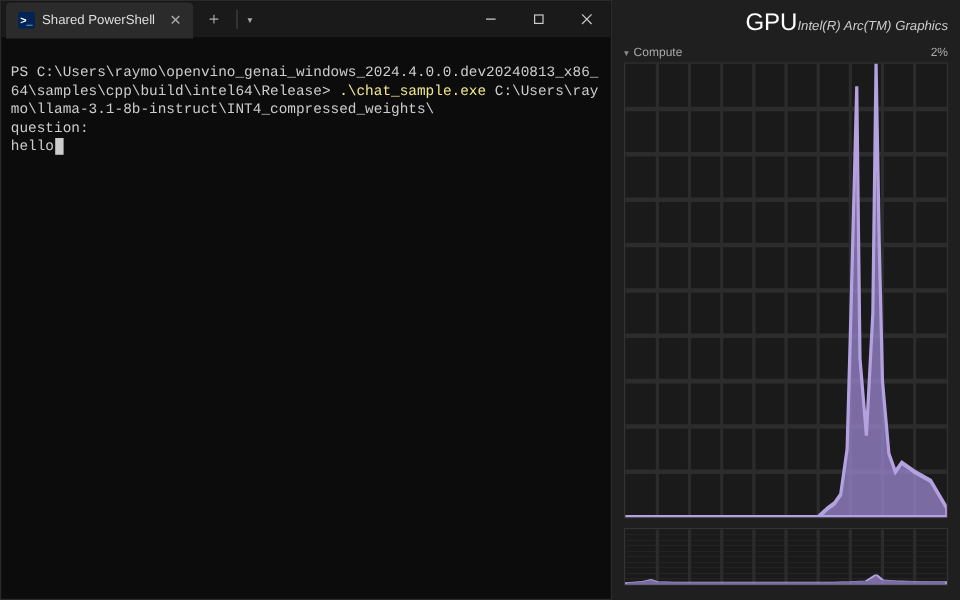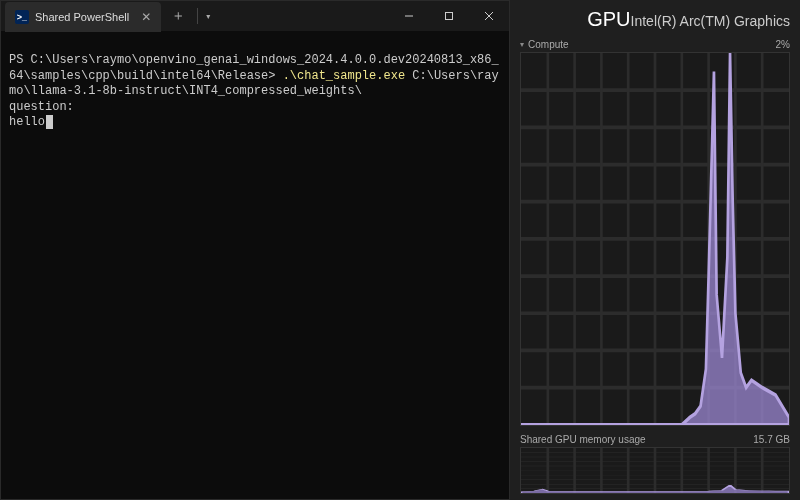--- a/index.html
+++ b/index.html
@@ -143,22 +143,23 @@
       margin-bottom: 8px;
     }
     
     .gpu-title {
       font-size: 20px;
       font-weight: 400;
       color: #fff;
     }
     
     .gpu-name {
-      font-size: 14px;
+      font-size: 11px;
       color: #ccc;
+      font-style: italic;
     }
     
     .metric-row {
       display: flex;
       justify-content: space-between;
       align-items: center;
       font-size: 10px;
       color: #aaa;
       margin-bottom: 2px;
     }
@@ -275,24 +276,20 @@
         <line x1="0" x2="100" y1="70" y2="70" class="grid-line"></line>
         <line y1="0" y2="100" x1="70" x2="70" class="grid-line"></line>
         <line x1="0" x2="100" y1="80" y2="80" class="grid-line"></line>
         <line y1="0" y2="100" x1="80" x2="80" class="grid-line"></line>
         <line x1="0" x2="100" y1="90" y2="90" class="grid-line"></line>
         <line y1="0" y2="100" x1="90" x2="90" class="grid-line"></line>
         <path d="M 0 100 L 0 100 L 5 100 L 10 100 L 15 100 L 20 100 L 25 100 L 30 100 L 35 100 L 40 100 L 45 100 L 50 100 L 55 100 L 60 100 L 63 98 L 65 97 L 67 95 L 69 85 L 70 60 L 72 5 L 73 65 L 75 82 L 77 55 L 78 0 L 79 40 L 80 70 L 82 86 L 84 90 L 86 88 L 88 89 L 90 90 L 95 92 L 100 98 L 100 100 Z" class="area"></path>
       </svg>
   </div>
 
-  <div class="metric-row">
-    <span>Shared GPU memory usage</span>
-    <span>15.7 GB</span>
-  </div>
   <div class="chart chart-mem">
     <svg id="chart1" preserveAspectRatio="none" viewBox="0 0 100 100">
         <line x1="0" x2="100" y1="10" y2="10" class="grid-line"></line>
         <line y1="0" y2="100" x1="10" x2="10" class="grid-line"></line>
         <line x1="0" x2="100" y1="20" y2="20" class="grid-line"></line>
         <line y1="0" y2="100" x1="20" x2="20" class="grid-line"></line>
         <line x1="0" x2="100" y1="30" y2="30" class="grid-line"></line>
         <line y1="0" y2="100" x1="30" x2="30" class="grid-line"></line>
         <line x1="0" x2="100" y1="40" y2="40" class="grid-line"></line>
         <line y1="0" y2="100" x1="40" x2="40" class="grid-line"></line>

